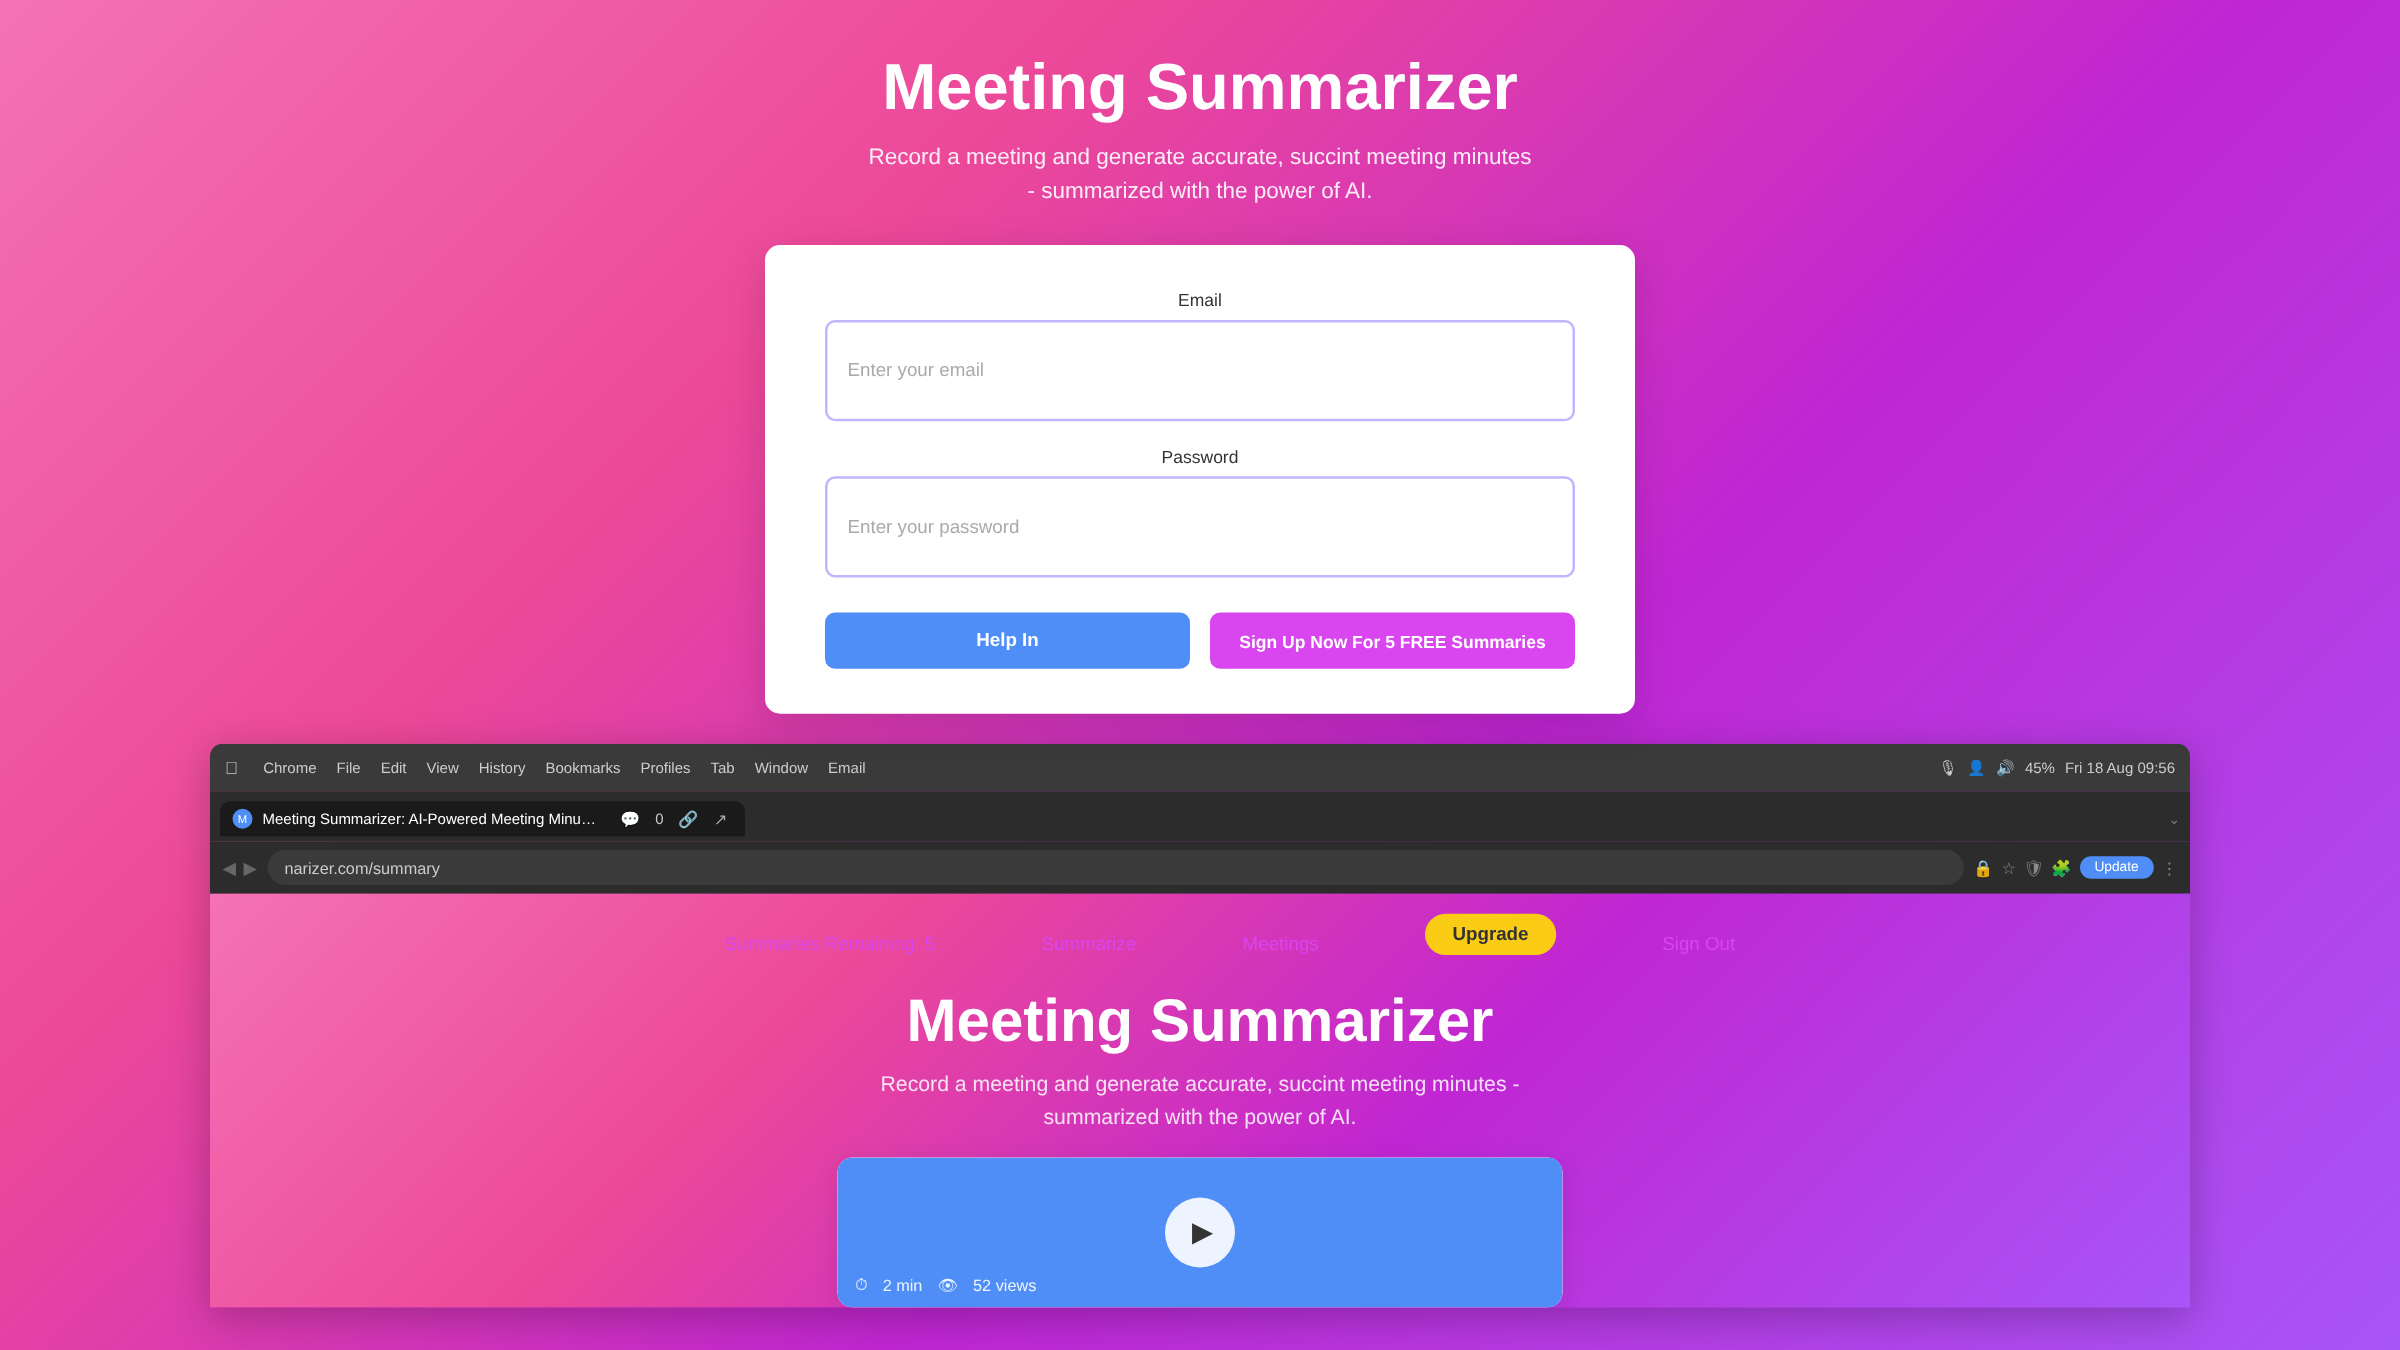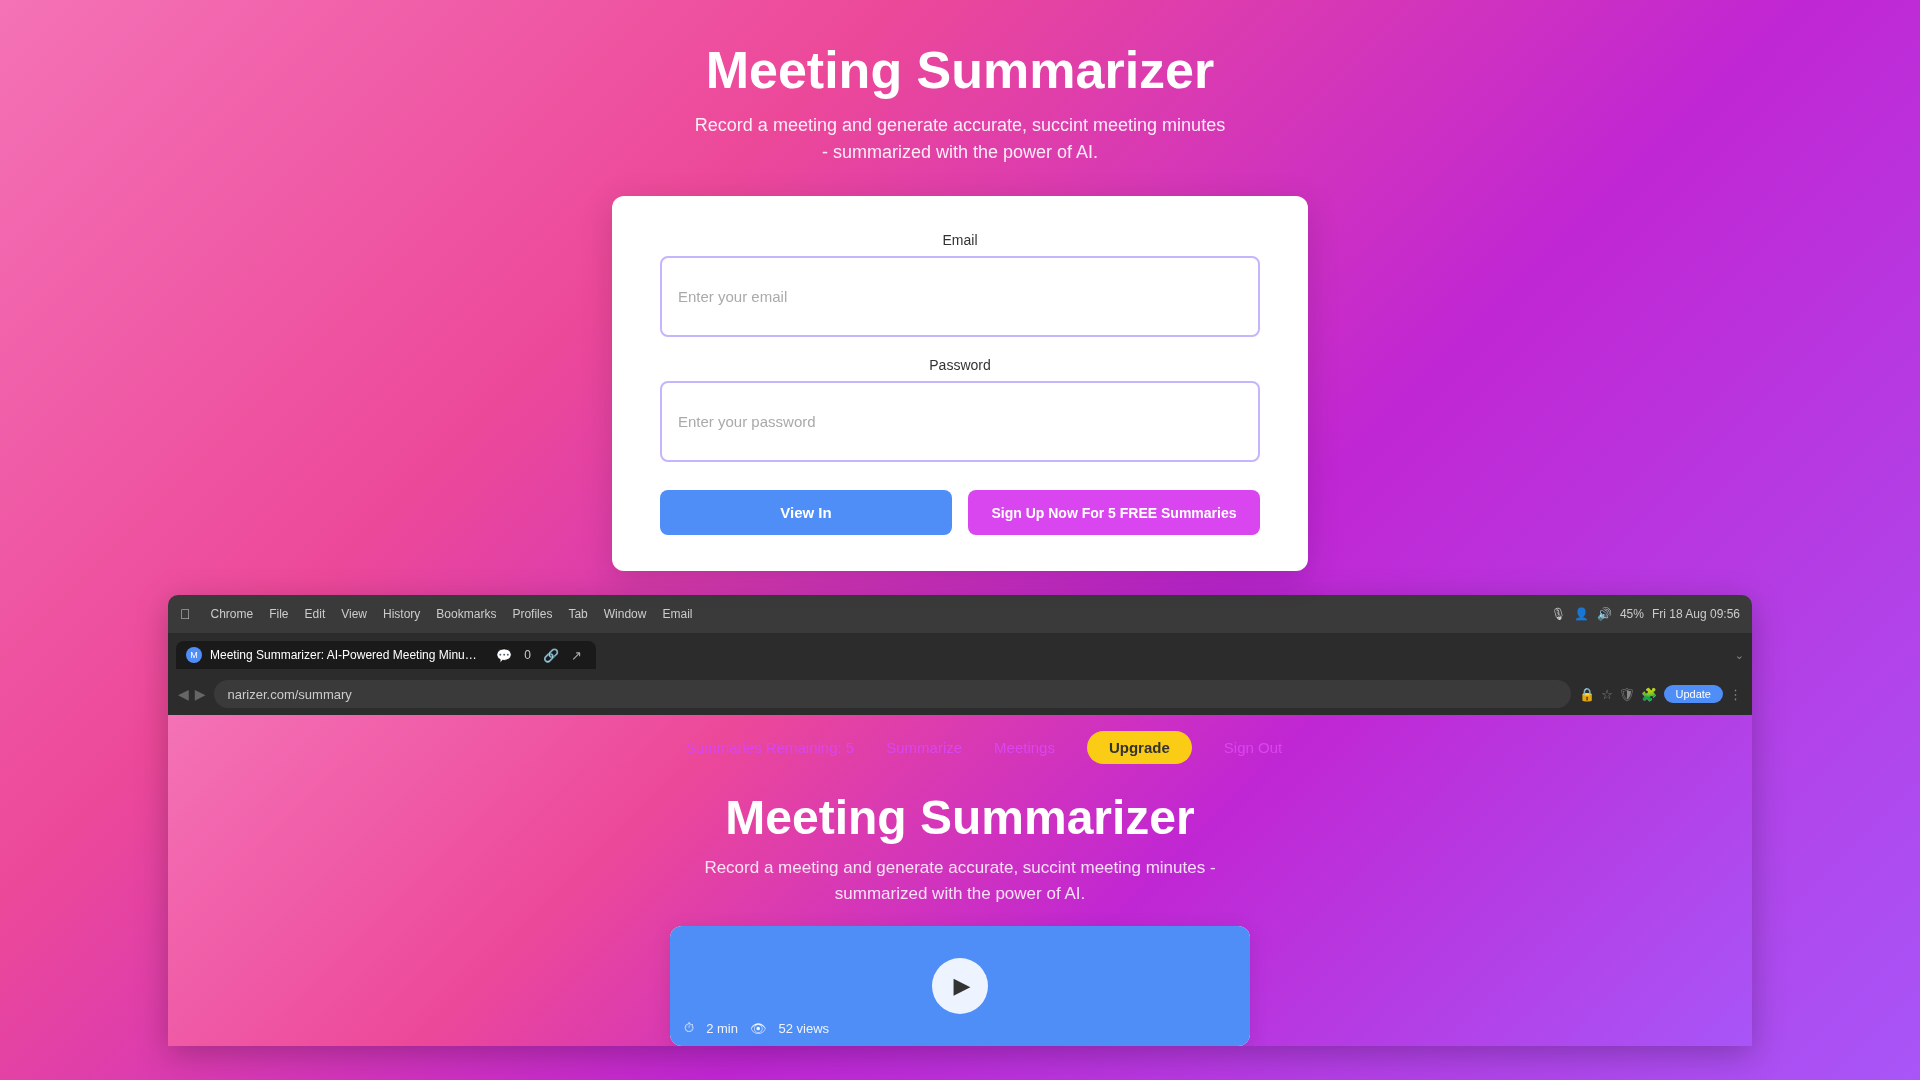--- a/index.html
+++ b/index.html
@@ -261,23 +261,23 @@
 
     
     .inner-page {
       background: linear-gradient(135deg, #f472b6 0%, #ec4899 30%, #c026d3 60%, #a855f7 100%);
       padding: 0;
     }
 
     
     .inner-nav {
       display: flex;
-      align-items: center;
+      align-items: flex-end;
       justify-content: center;
-      gap: 32px;
+      gap: 85px;
       padding: 16px 40px;
       background: transparent;
       margin-left: 48px;
     }
 
     .nav-item {
       font-size: 15px;
       color: #d946ef;
       font-weight: 500;
       cursor: pointer;
@@ -392,21 +392,21 @@
   <div class="login-card">
     <div class="field-group">
       <label class="field-label">Email</label>
       <input class="field-input" type="email" placeholder="Enter your email" style="">
     </div>
     <div class="field-group">
       <label class="field-label">Password</label>
       <input class="field-input" type="password" placeholder="Enter your password" style="">
     </div>
     <div class="btn-row">
-      <button class="btn-signin">View In</button>
+      <button class="btn-signin">Help In</button>
       <button class="btn-signup">Sign Up Now For 5 FREE Summaries</button>
     </div>
   </div>
 </div>
 
 <div class="browser-window">
 
   <div class="browser-titlebar">
     <div class="mac-menu">
       <span class="apple-logo"></span>

